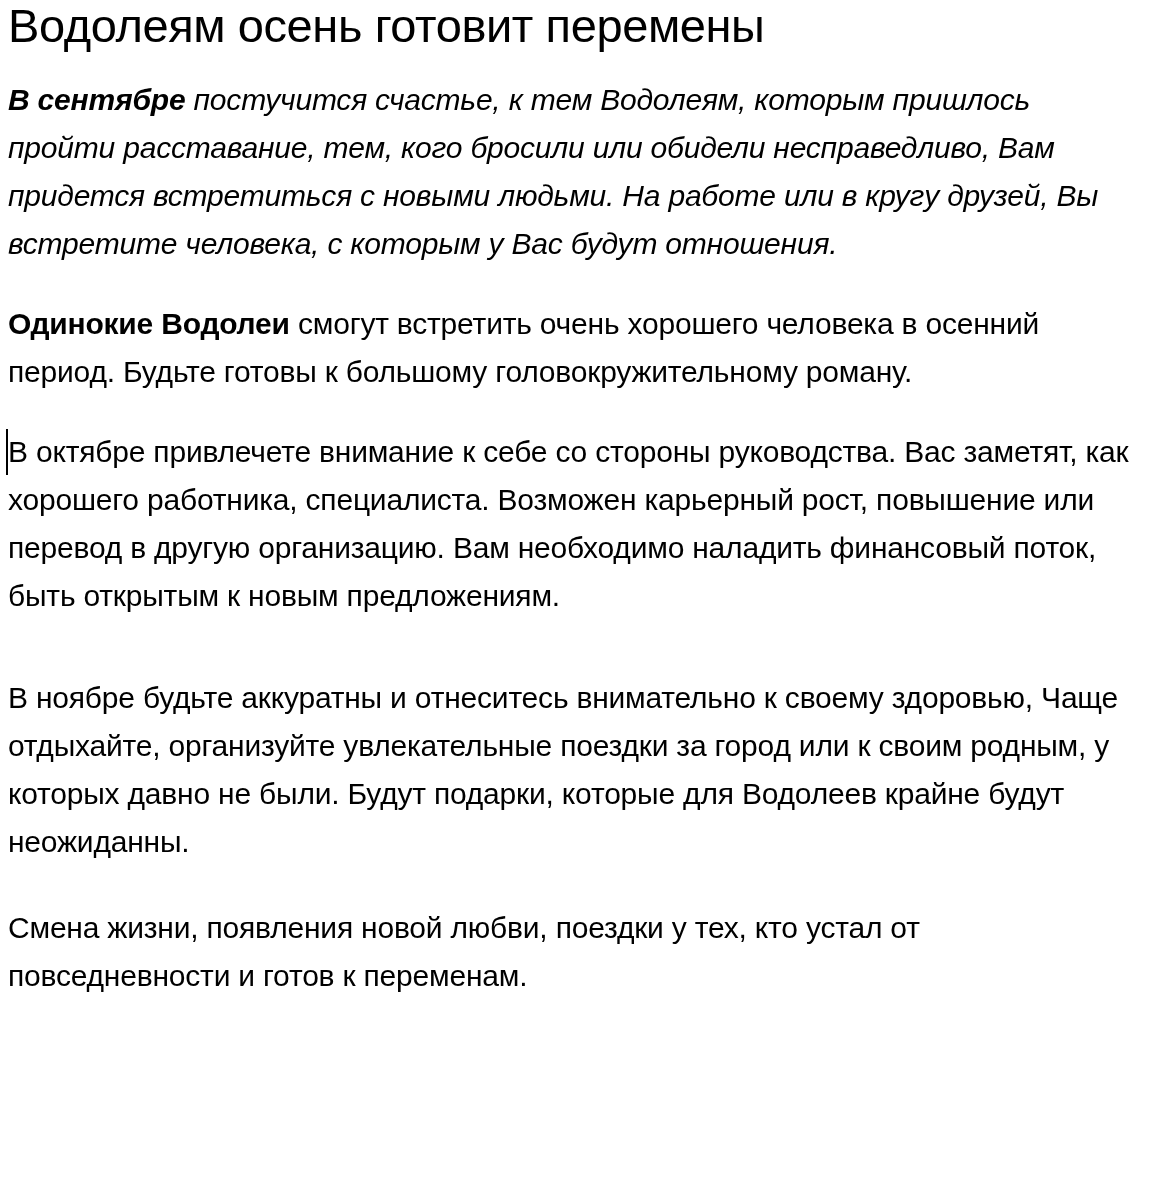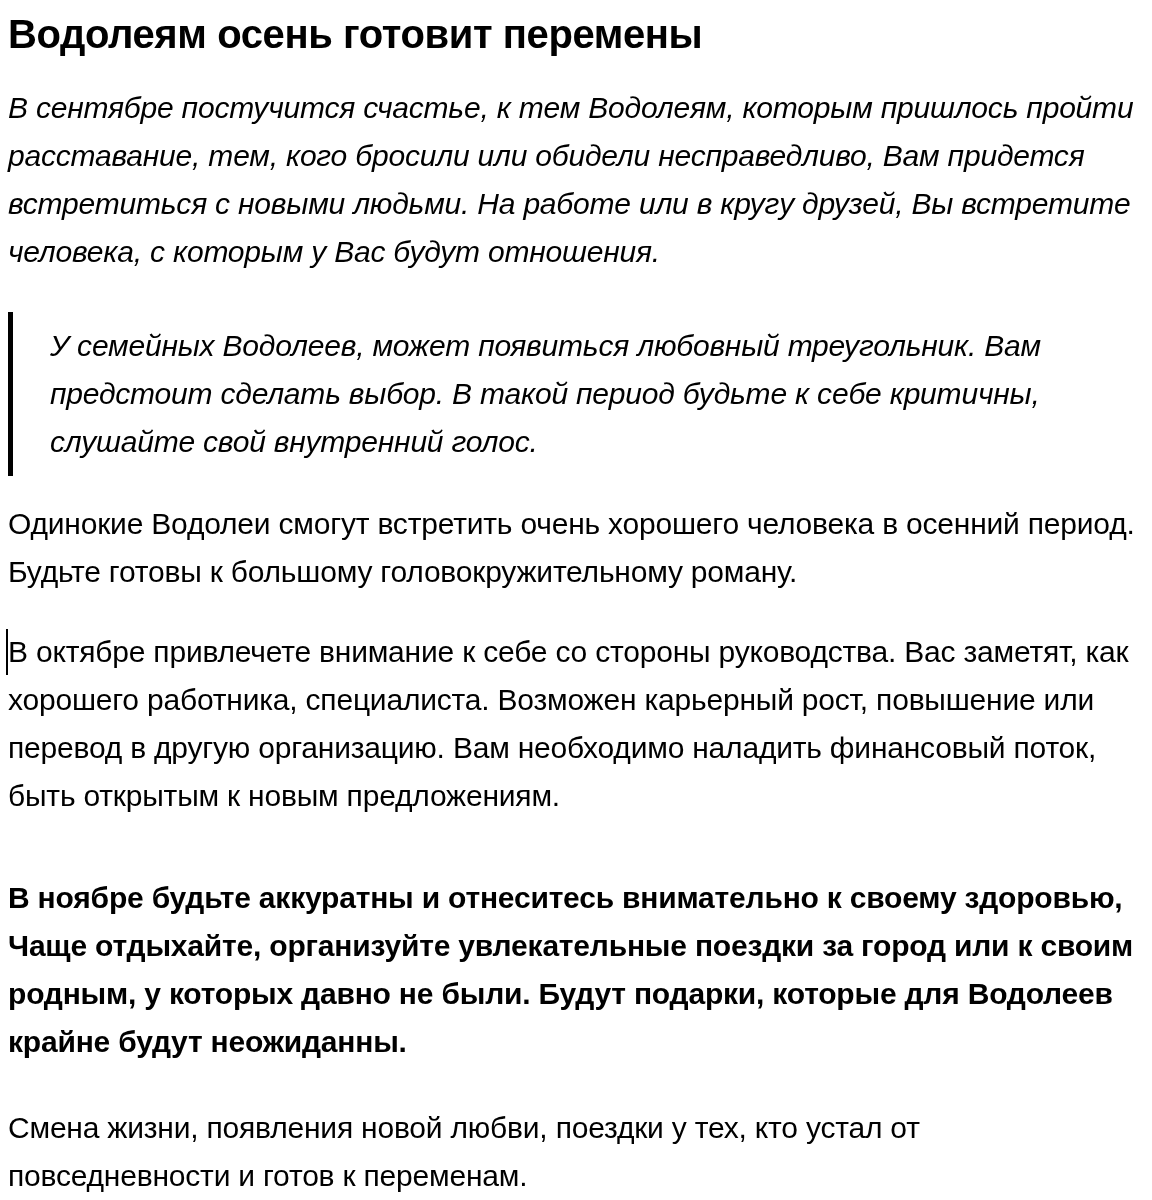--- a/index.html
+++ b/index.html
@@ -15,32 +15,32 @@
     padding: 2px 10px 10px 8px;
     font-family: "Liberation Sans", "DejaVu Sans", sans-serif;
     font-size: 30px;
     line-height: 48px;
     letter-spacing: -0.2px;
     color: #000000;
     overflow: hidden;
     cursor: text;
   }
   h1.article-title {
-    margin: 8px 0 26px 0;
-    font-size: 40px;
+    margin: 0 0 26px 0;
+    font-size: 47px;
     line-height: 48px;
-    font-weight: 700;
+    font-weight: 400;
     letter-spacing: -0.4px;
   }
   p.para {
     margin: 0 0 32px 0;
   }
   p.para.italic { font-style: italic; }
-  p.para.bold   { font-weight: 700; }
-  .lead-bold    { font-weight: 400; }
+  p.para.bold   { font-weight: 400; }
+  .lead-bold    { font-weight: 700; }
   blockquote.quote {
     margin: 36px 0 24px 0;
     border-left: 5px solid #000000;
     padding: 10px 0 10px 37px;
     font-style: italic;
   }
   blockquote.quote p {
     margin: 0;
   }
   p.caret-line { position: relative; margin-top: 28px; }
@@ -57,23 +57,20 @@
 </style>
 </head>
 <body>
 
 <main class="editor">
 
   <h1 class="article-title">Водолеям осень готовит перемены</h1>
 
   <p class="para italic"><span class="lead-bold">В сентябре</span><span> постучится счастье, к тем Водолеям, которым пришлось пройти расставание, тем, кого бросили или обидели несправедливо, Вам придется встретиться с новыми людьми. На работе или в кругу друзей, Вы встретите человека, с которым у Вас будут отношения.</span></p>
 
-  <blockquote class="quote">
-    <p>У семейных Водолеев, может появиться любовный треугольник. Вам предстоит сделать выбор. В такой период будьте к себе критичны, слушайте свой внутренний голос.</p>
-  </blockquote>
 
   <p class="para"><span class="lead-bold">Одинокие Водолеи</span><span> смогут встретить очень хорошего человека в осенний период. Будьте готовы к большому головокружительному роману.</span></p>
 
   <p class="para caret-line"><span class="caret"></span><span>В октябре привлечете внимание к себе со стороны руководства. Вас заметят, как хорошего работника, специалиста. Возможен карьерный рост, повышение или перевод в другую организацию. Вам необходимо наладить финансовый поток, быть открытым к новым предложениям.</span></p>
 
   <p class="para bold november">В ноябре будьте аккуратны и отнеситесь внимательно к своему здоровью, Чаще отдыхайте, организуйте увлекательные поездки за город или к своим родным, у которых давно не были. Будут подарки, которые для Водолеев крайне будут неожиданны.</p>
 
   <p class="para final">Смена жизни, появления новой любви, поездки у тех, кто устал от повседневности и готов к переменам.</p>
 
 </main>

